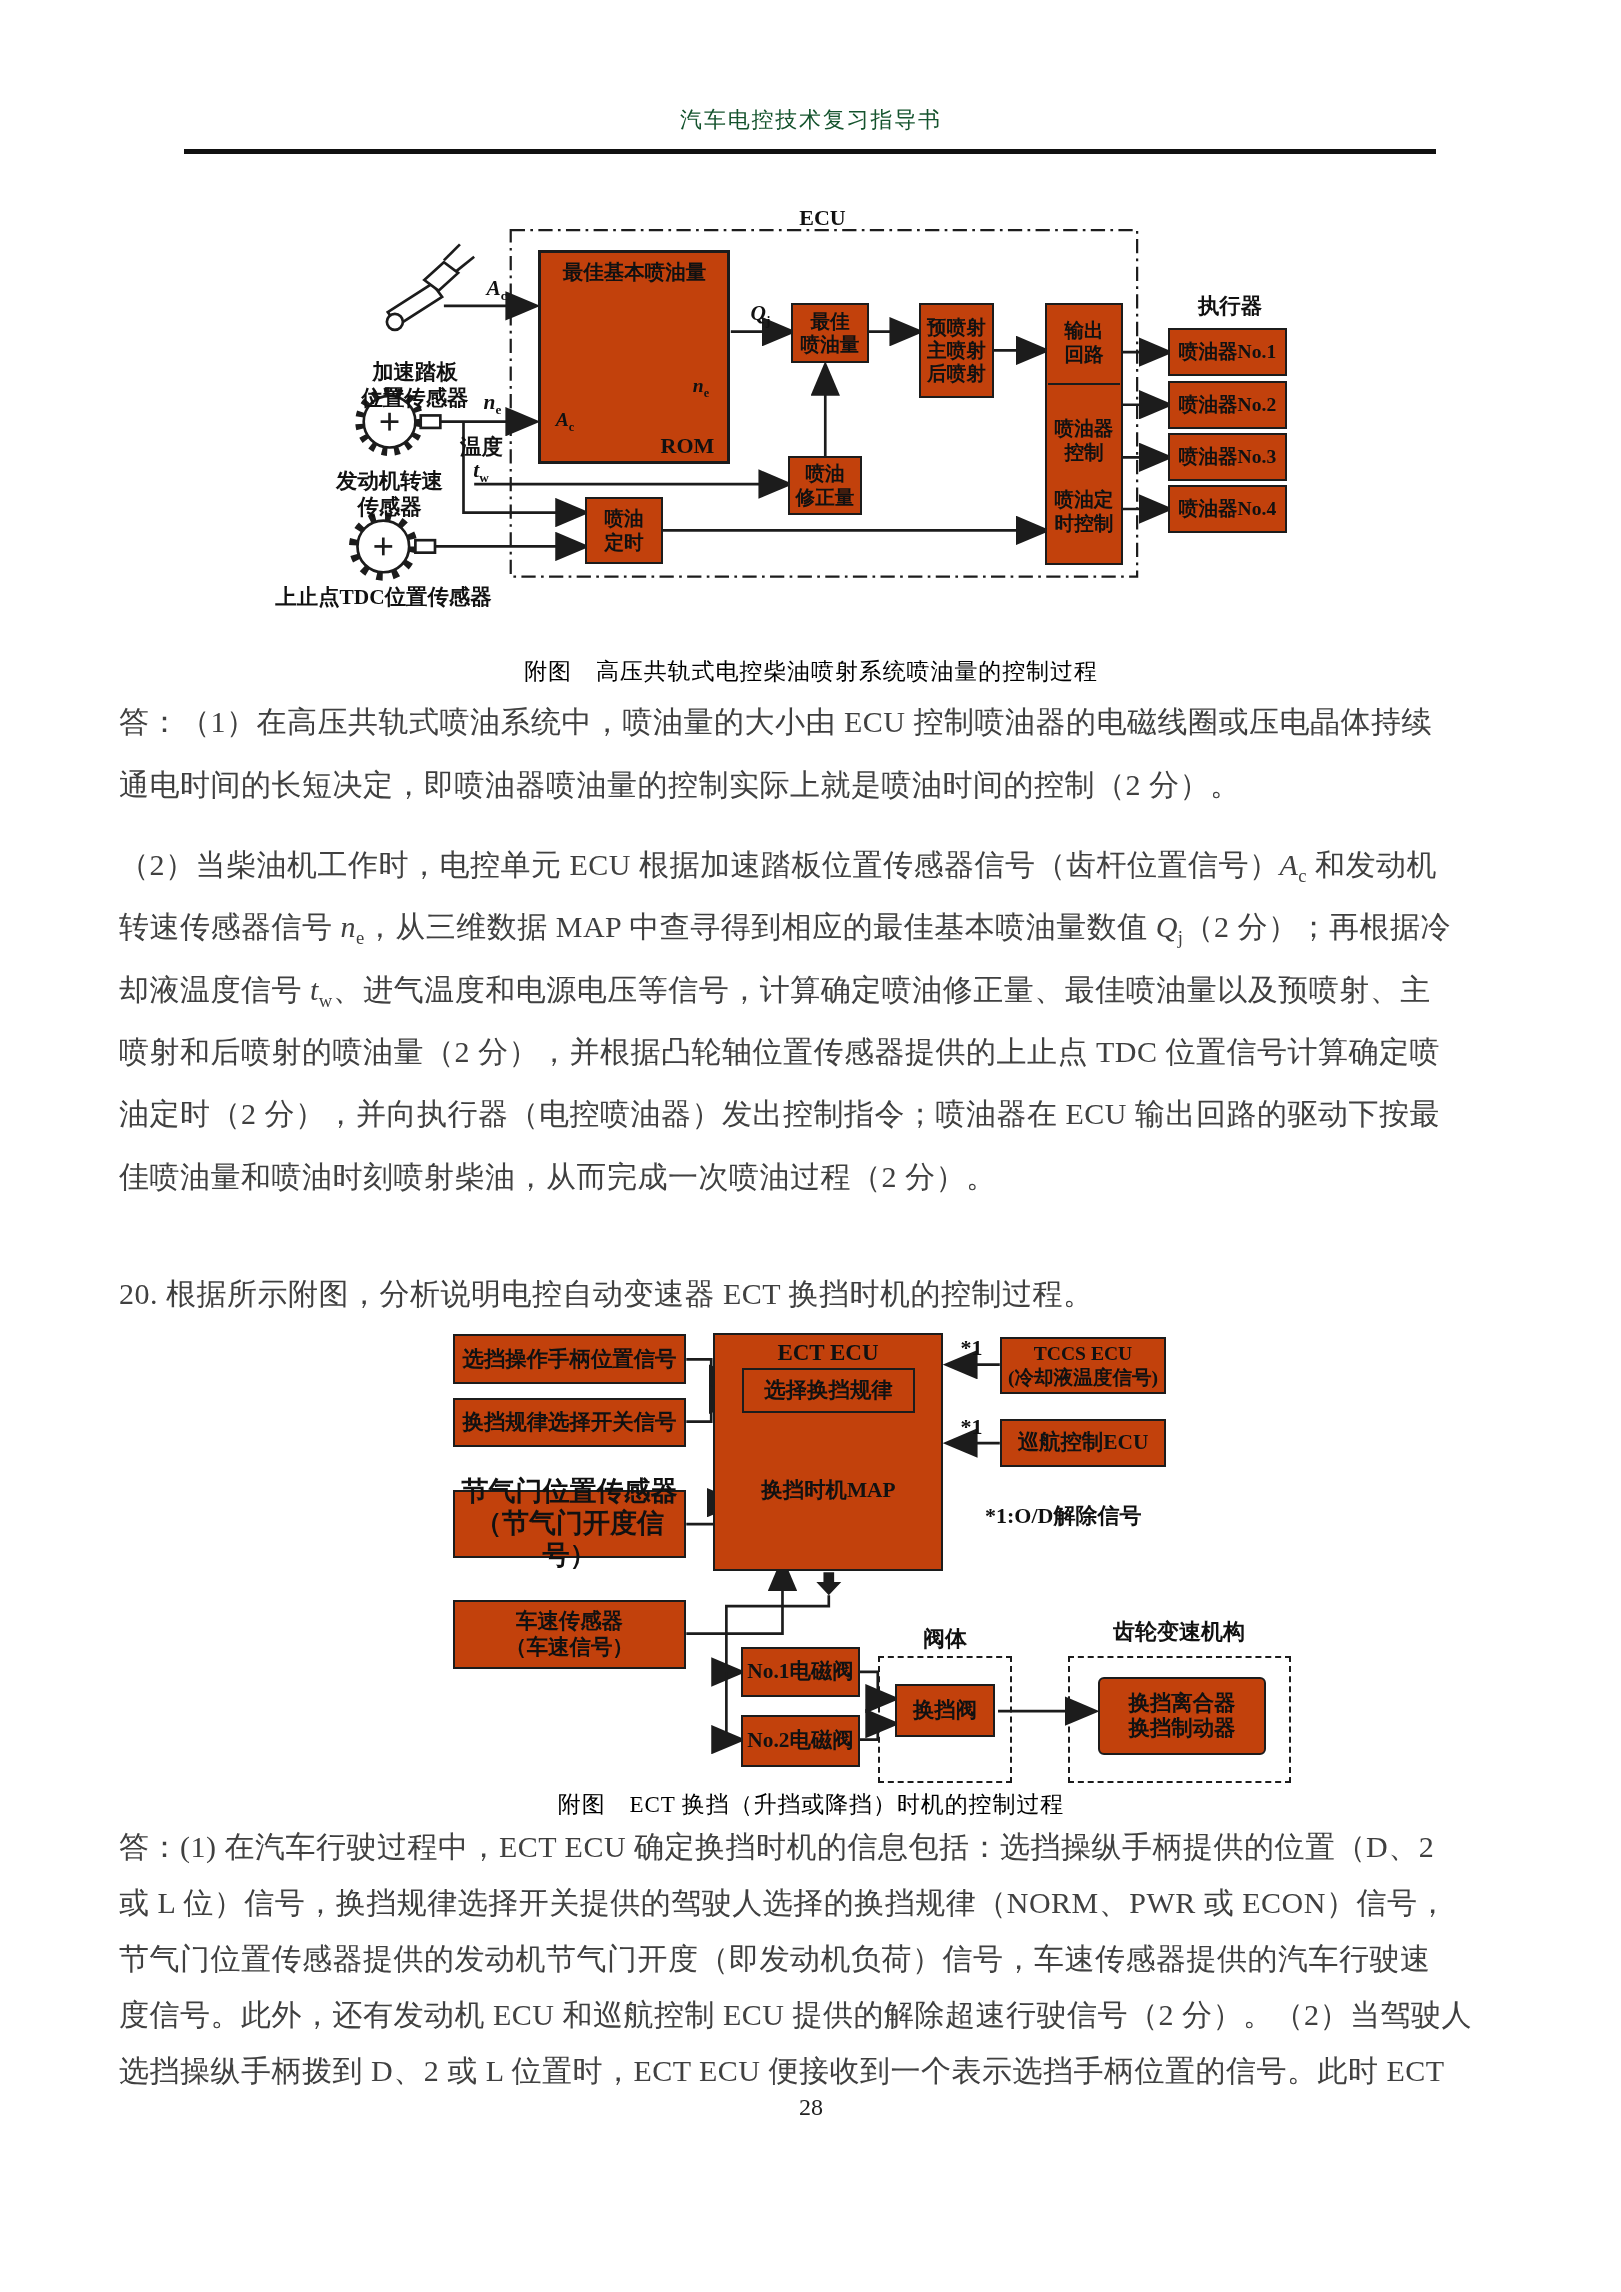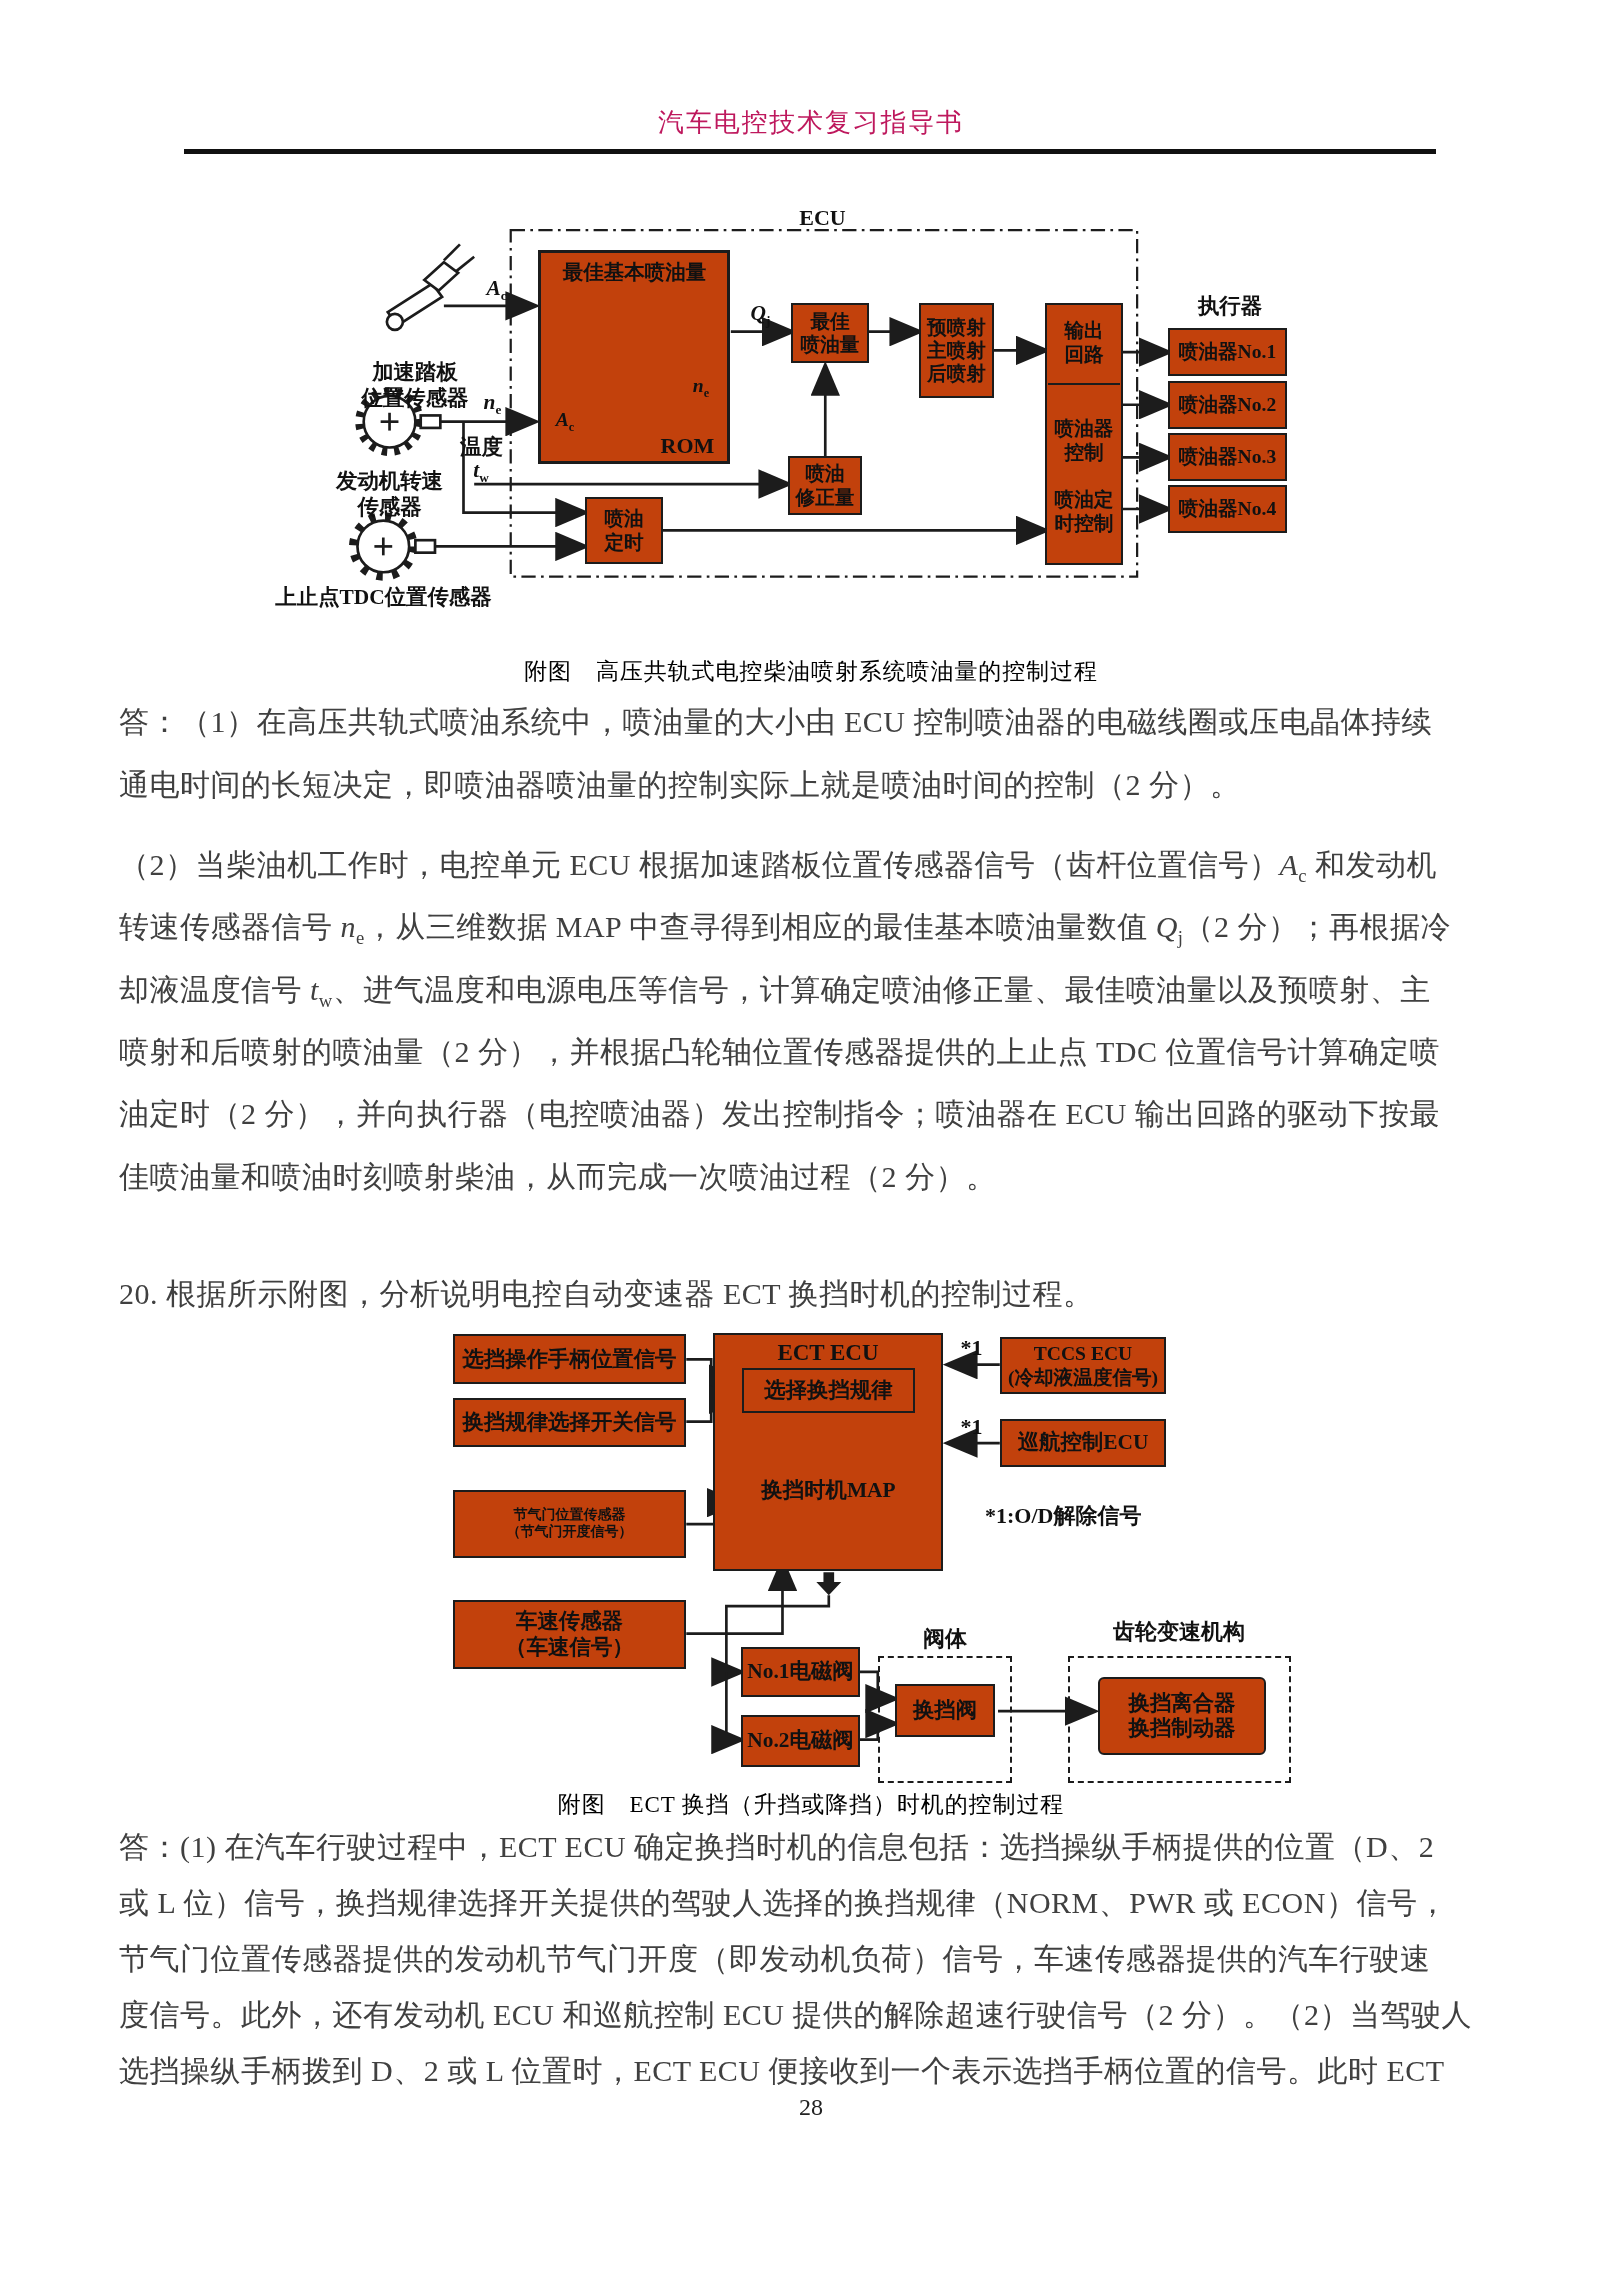--- a/index.html
+++ b/index.html
@@ -6,21 +6,21 @@
   html,body { background:#ffffff; }
   .page {
     position: relative;
     width: 1622px; height: 2293px;
     background: #ffffff;
     font-family: "Liberation Serif", "DejaVu Serif", serif;
     color: #1b1b1b;
     overflow: hidden;
   }
   .hdr-title { position:absolute; top:105px; left:0; width:100%; text-align:center;
-    font-size:26px; letter-spacing:1.8px; color:#be185d; }
+    font-size:22px; letter-spacing:1.8px; color:#14532d; }
   .hdr-rule { position:absolute; top:149px; left:184px; width:1252px; height:4.5px; background:#111; }
 
   .fig { position:absolute; }
   .fig svg { position:absolute; left:0; top:0; }
   .box { position:absolute; border:2.7px solid #1c1c1c; background:#c2410c;
     display:flex; align-items:center; justify-content:center; text-align:center;
     white-space:pre-line; font-weight:bold; color:#111; line-height:1.18; }
   .box2 { border-width:2.2px; }
   .dashbox { position:absolute; border:2.7px dashed #1c1c1c; background:transparent; }
   .lbl { position:absolute; white-space:pre-line; text-align:center; font-weight:bold; color:#111; line-height:1.2; }
@@ -211,21 +211,21 @@
       <line x1="642" y1="129" x2="584" y2="129" stroke="#1c1c1c" stroke-width="3" marker-end="url(#ah2)"></line>
 
       <polyline points="485,386 505,386 505,416 524,416" fill="none" stroke="#1c1c1c" stroke-width="3" marker-end="url(#ah2)"></polyline>
       <polyline points="485,462 505,462 505,444 524,444" fill="none" stroke="#1c1c1c" stroke-width="3" marker-end="url(#ah2)"></polyline>
 
       <line x1="640" y1="430" x2="748" y2="430" stroke="#1c1c1c" stroke-width="3" marker-end="url(#ah2)"></line>
     </svg>
 
     <div class="box box2" style="left:25px; top:6.2px; width:233px; height:50px; font-size:21.4px;">选挡操作手柄位置信号</div>
     <div class="box box2" style="left:25px; top:70px; width:233px; height:49px; font-size:21.4px;">换挡规律选择开关信号</div>
-    <div class="box box2" style="left:25px; top:162px; width:233px; height:68px; font-size:14px;">节气门位置传感器
+    <div class="box box2" style="left:25px; top:162px; width:233px; height:68px; font-size:27px;">节气门位置传感器
 （节气门开度信号）</div>
     <div class="box box2" style="left:25px; top:272px; width:233px; height:69px; font-size:21.4px;">车速传感器
 （车速信号）</div>
 
     <div class="box" style="left:285px; top:4.5px; width:230px; height:238px; align-items:flex-start;"></div>
     <div class="lbl" style="left:285px; top:10.7px; width:230px; font-size:23px;">ECT ECU</div>
     <div class="box box2" style="left:314px; top:40px; width:173px; height:45px; font-size:21.4px;">选择换挡规律</div>
     <div class="lbl" style="left:307px; top:114px; width:187px; font-size:21.4px;margin-top:36px;">换挡时机MAP</div>
 
     <div class="box box2" style="left:572px; top:9px; width:166px; height:57px; font-size:19.6px;">TCCS ECU

